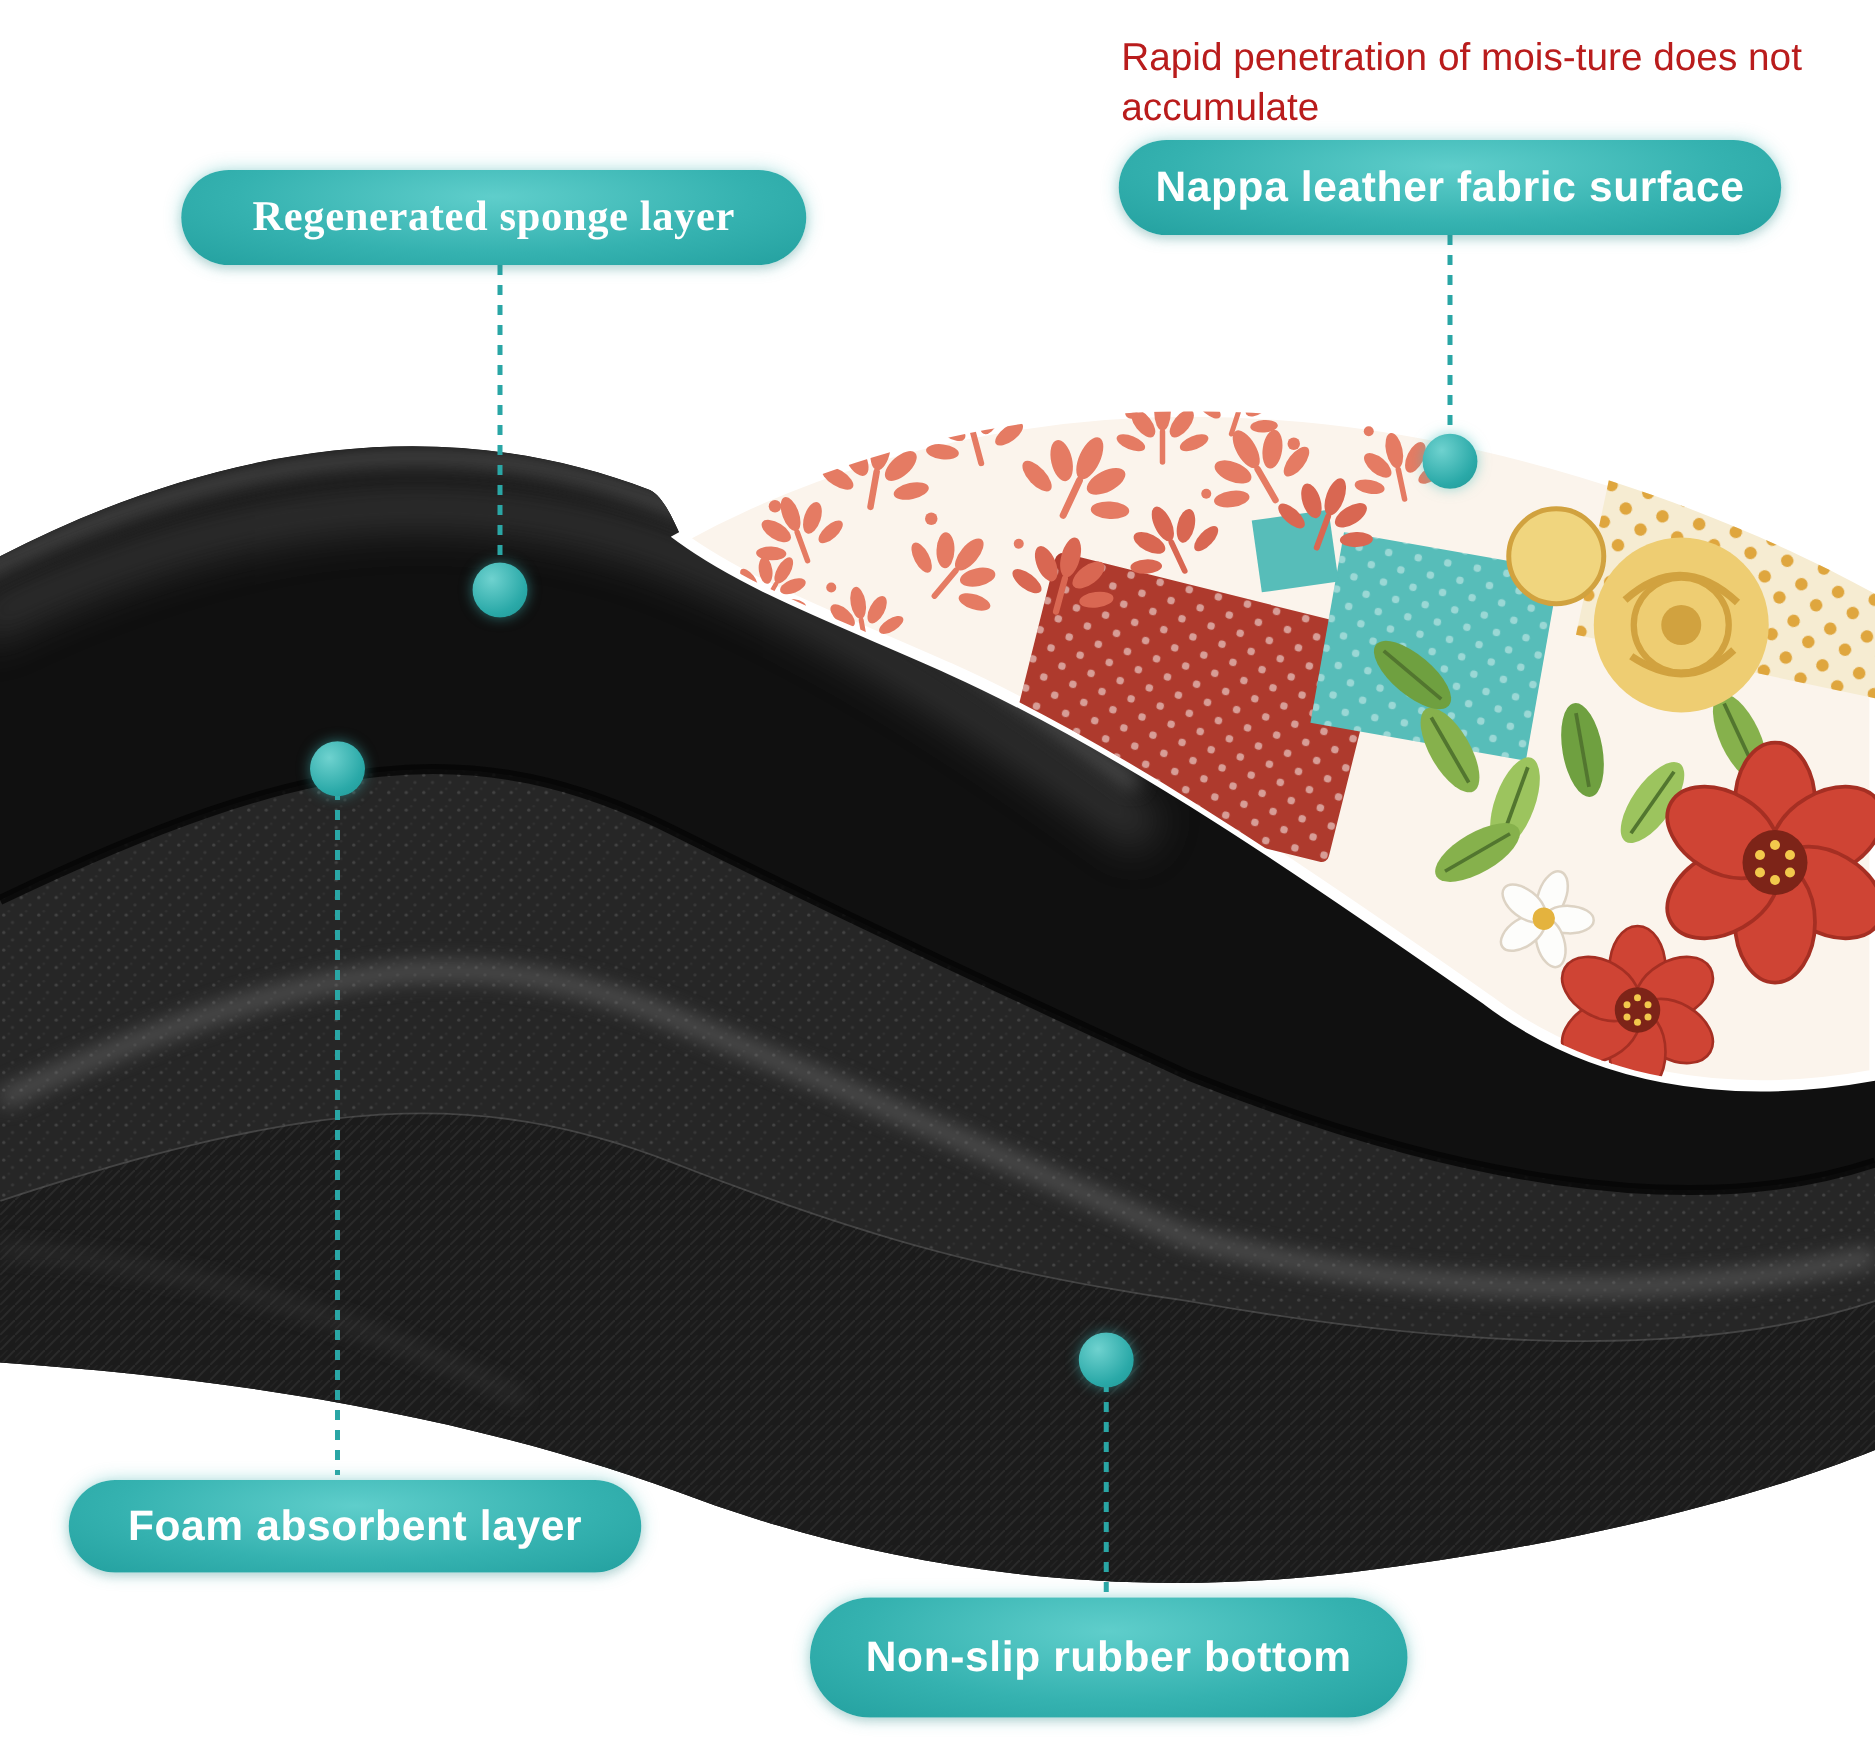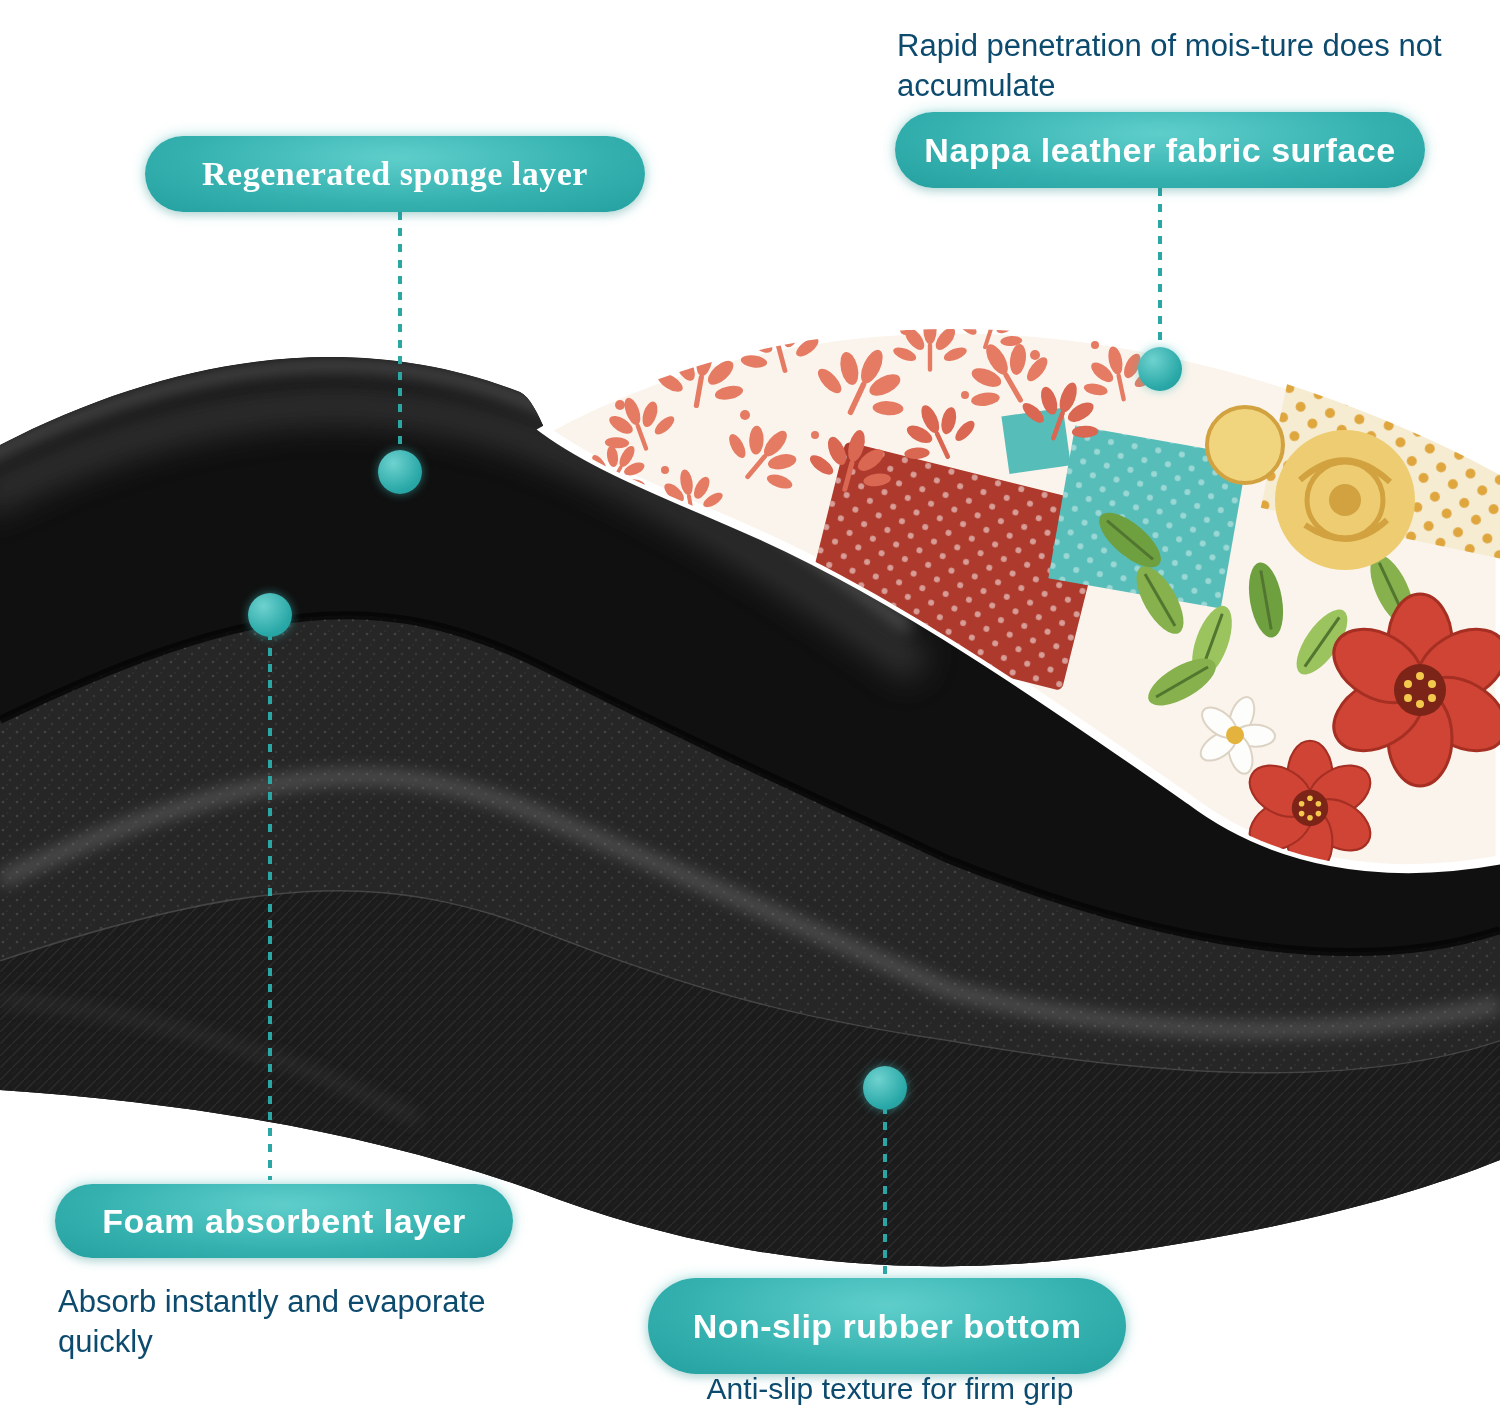--- a/index.html
+++ b/index.html
@@ -12,21 +12,21 @@
   svg.mat{position:absolute;left:0;top:0;}
   .pill{
     position:absolute;display:flex;align-items:center;justify-content:center;
     color:#fff;font-weight:bold;font-size:34px;letter-spacing:.5px;
     border-radius:60px;white-space:nowrap;
     background:radial-gradient(ellipse at 50% 28%, #5fcecb 0%, #35b2b0 58%, #23a09f 100%);
     box-shadow:0 0 14px rgba(64,188,186,.45), 0 3px 8px rgba(0,0,0,.12);
     z-index:30;
   }
   .note{
-    position:absolute;color:#0c4a6e;font-size:31px;line-height:1.28;z-index:30;
+    position:absolute;color:#b91c1c;font-size:31px;line-height:1.28;z-index:30;
   }
   .dash{
     position:absolute;width:4px;z-index:20;
     background-image:repeating-linear-gradient(180deg,#2aa6a5 0 8px,transparent 8px 16px);
   }
   .dot{
     position:absolute;width:44px;height:44px;border-radius:50%;z-index:25;
     background:radial-gradient(circle at 35% 30%, #6fd2cf 0%, #2aa9a8 65%, #1f9594 100%);
     box-shadow:0 0 10px rgba(64,188,186,.55);
   }
@@ -238,18 +238,16 @@
   <div class="dot" id="dot-fabric"></div>
   <div class="dot" id="dot-foam"></div>
   <div class="dot" id="dot-rubber"></div>
 
   <div class="pill" id="pill-sponge">Regenerated sponge layer</div>
 
   <div class="note" id="note-fabric">Rapid penetration of mois-ture does not accumulate</div>
   <div class="pill" id="pill-foam">Foam absorbent layer</div>
 
   <div class="pill" id="pill-fabric">Nappa leather fabric surface</div>
-  <div class="note" id="note-foam">Absorb instantly and evaporate quickly</div>
 
   <div class="pill" id="pill-rubber">Non-slip rubber bottom</div>
-  <div class="note" id="note-rubber">Anti-slip texture for firm grip</div>
 
 </div>
 
 </body></html>

